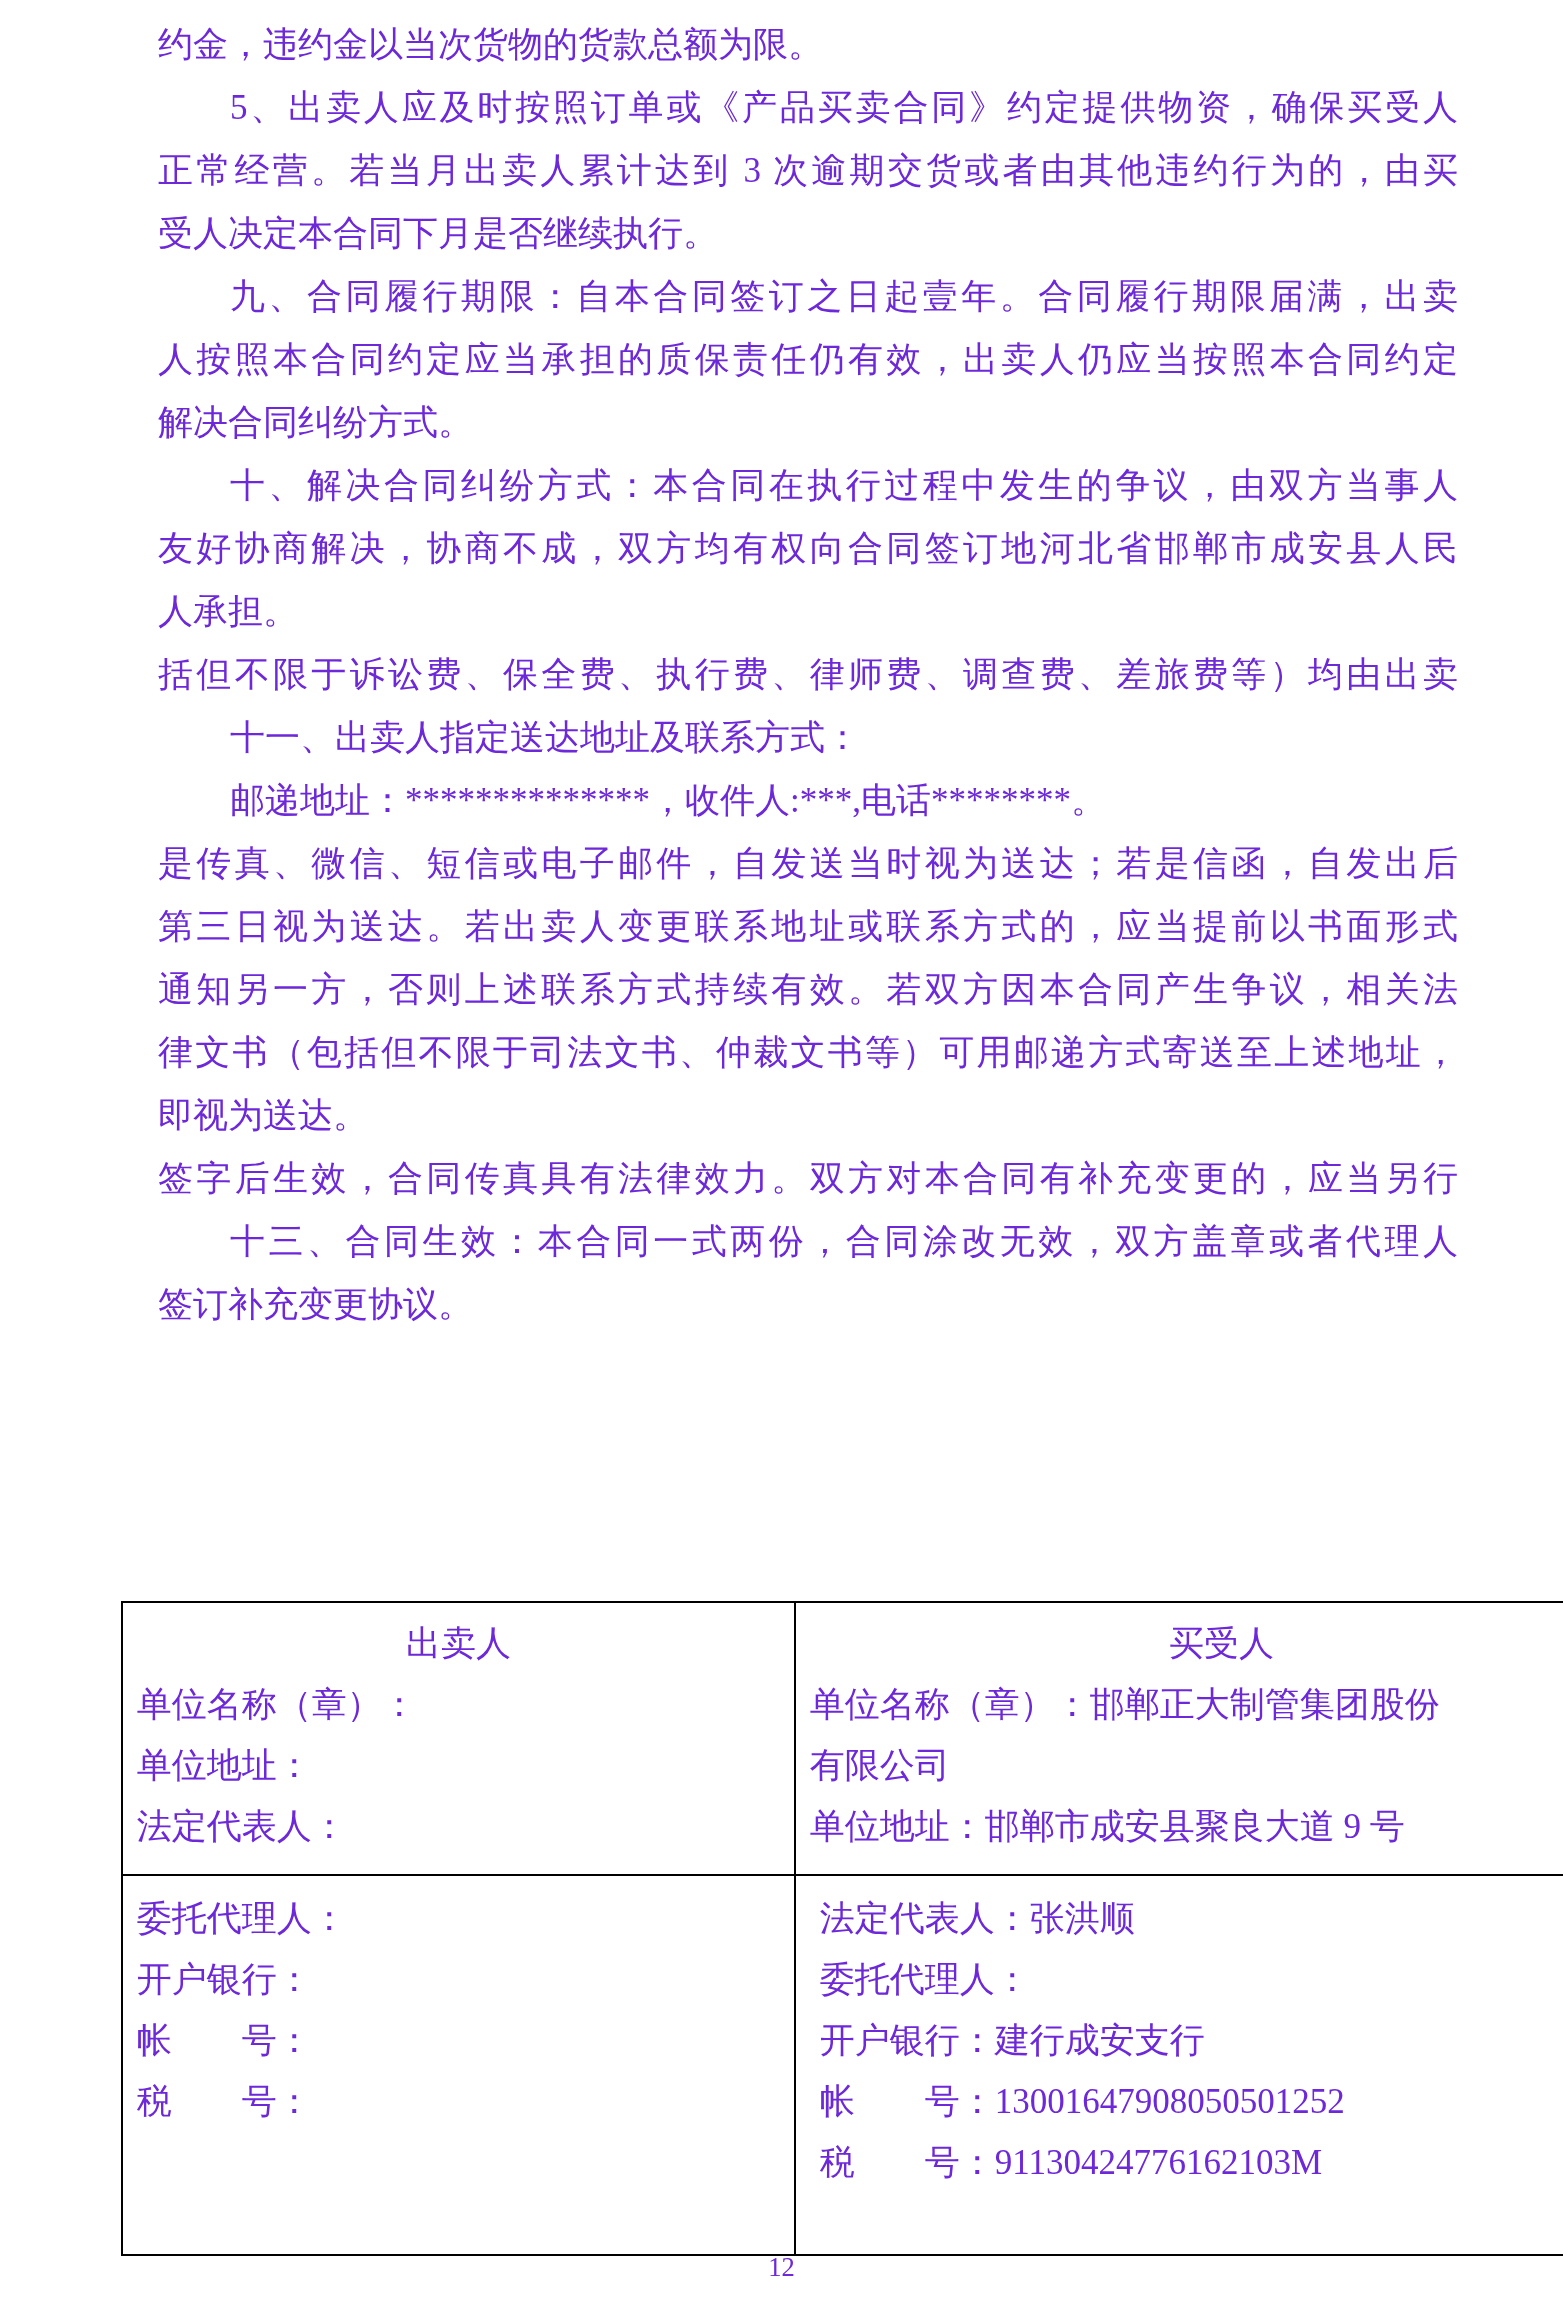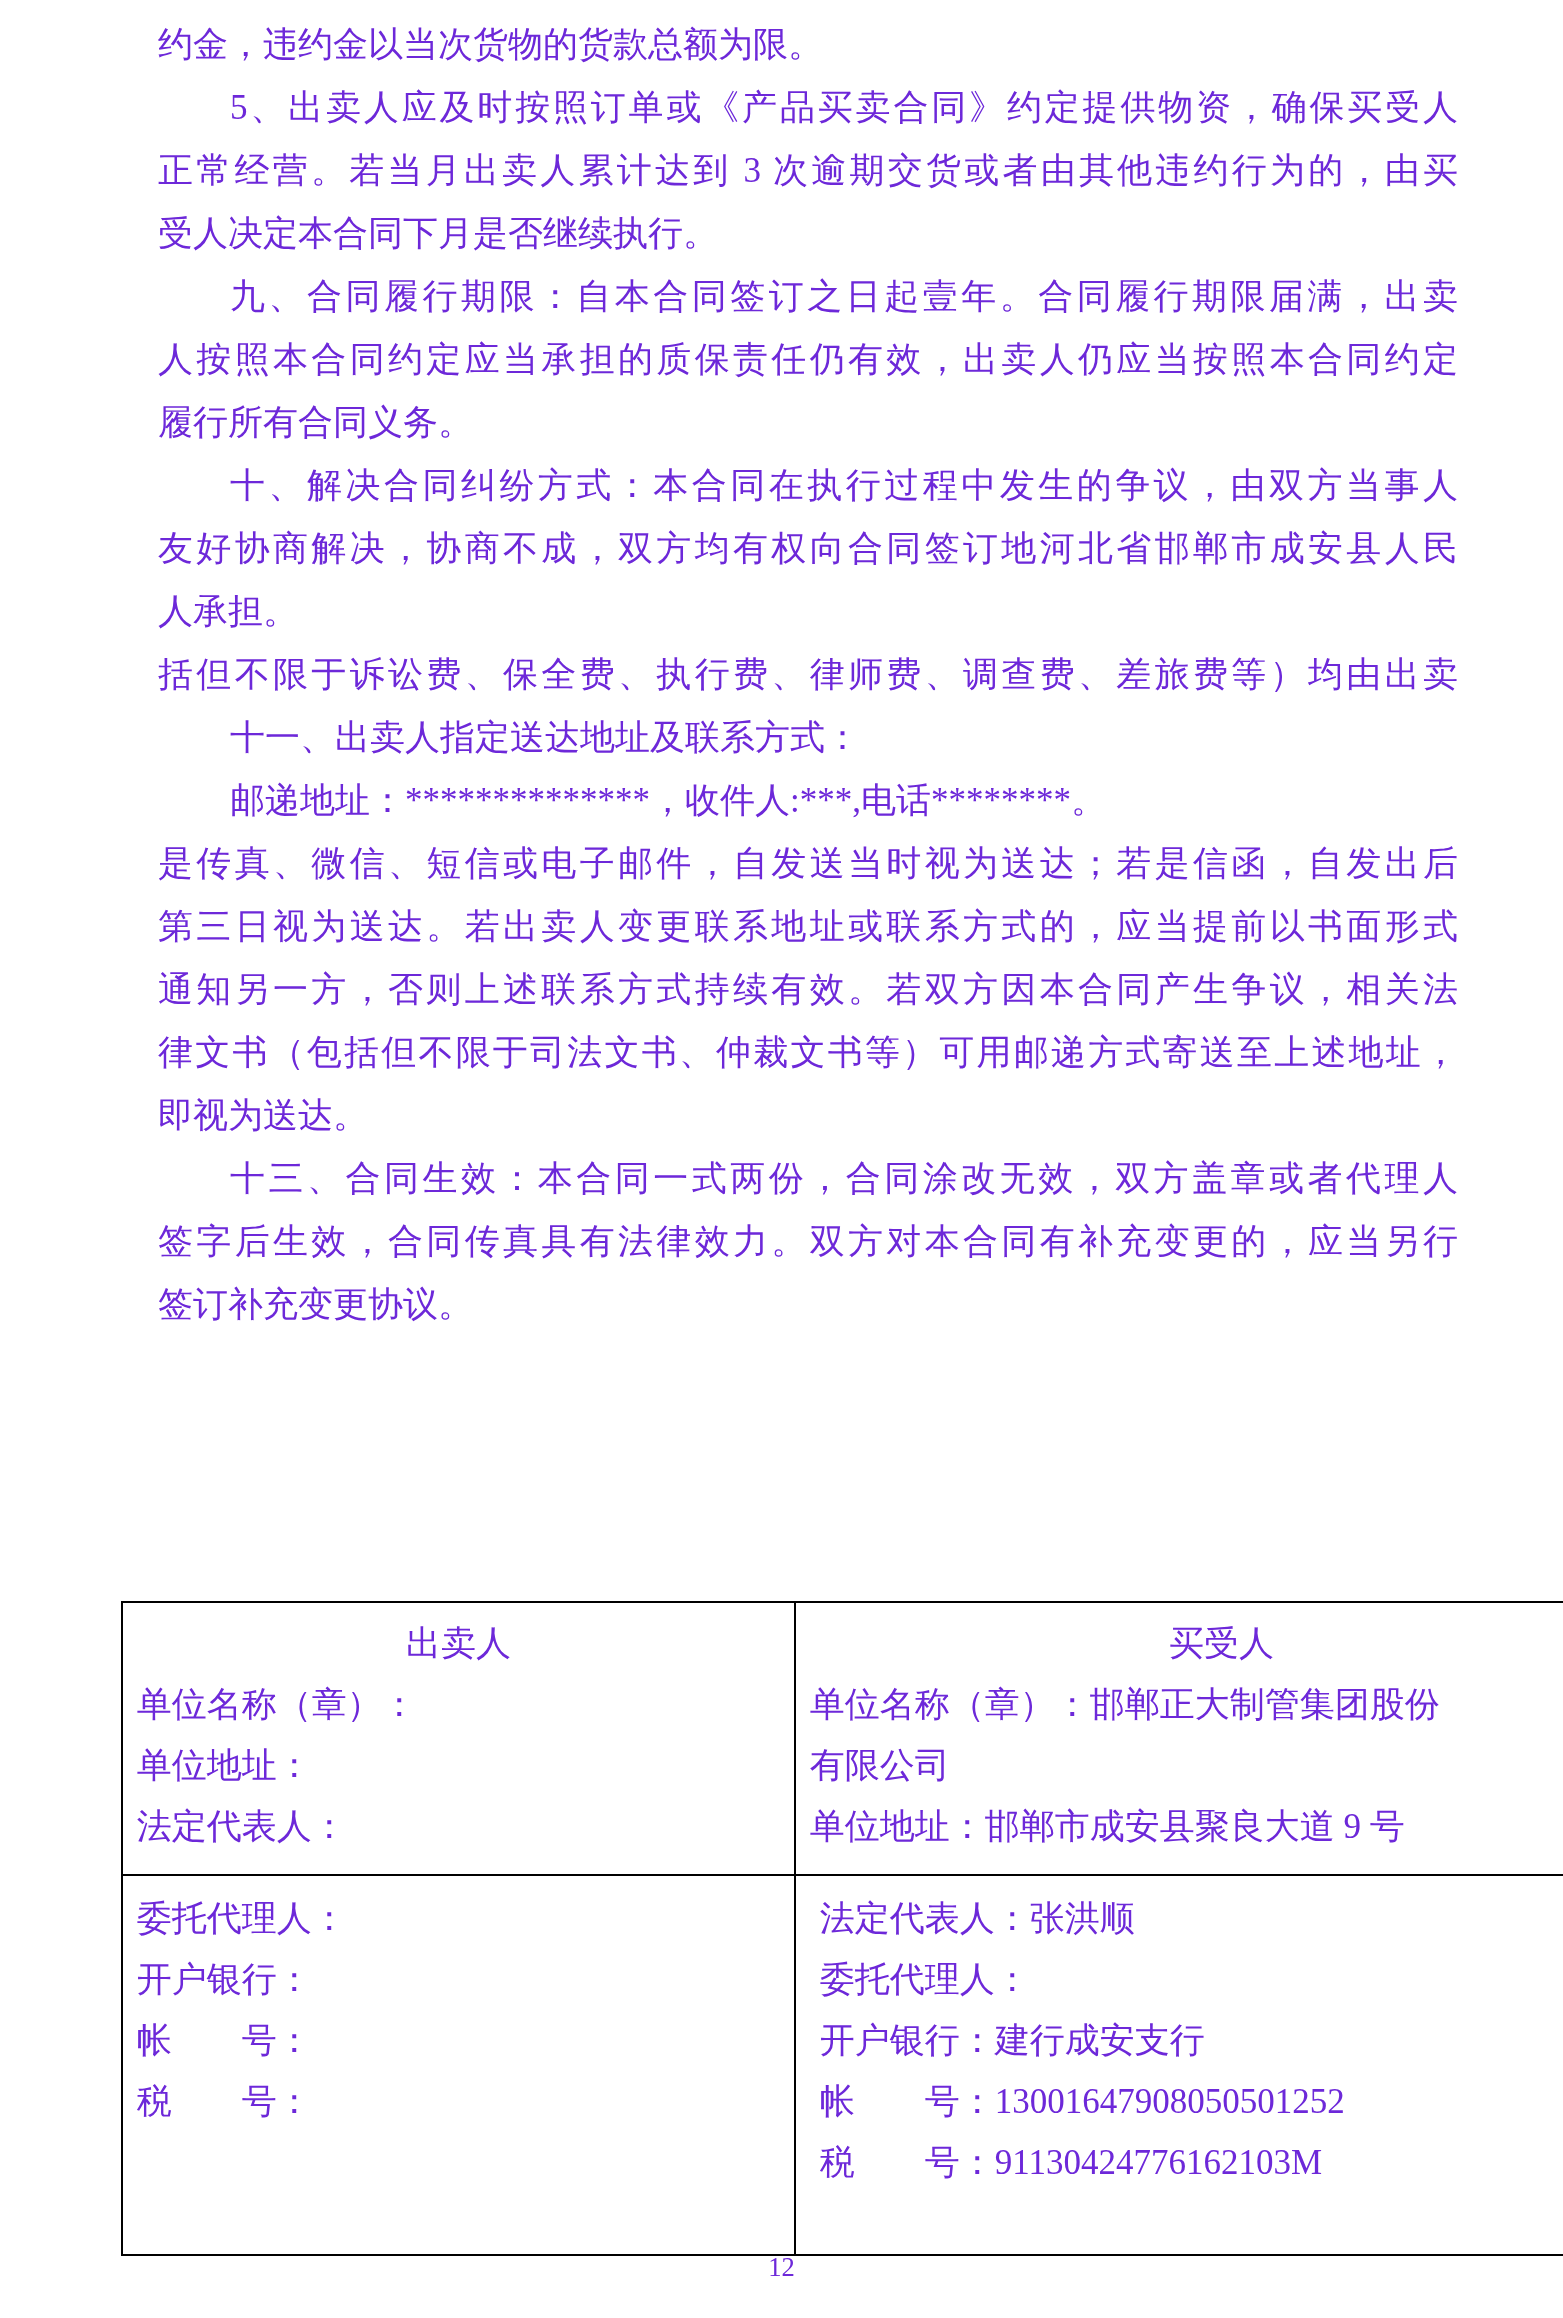--- a/index.html
+++ b/index.html
@@ -67,34 +67,34 @@
 
 <div class="page">
 
   <div class="body-text">
     <div class="bl last">约金，违约金以当次货物的货款总额为限。</div>
     <div class="bl ind">5、出卖人应及时按照订单或《产品买卖合同》约定提供物资，确保买受人</div>
     <div class="bl">正常经营。若当月出卖人累计达到 3 次逾期交货或者由其他违约行为的，由买</div>
     <div class="bl last">受人决定本合同下月是否继续执行。</div>
     <div class="bl ind">九、合同履行期限：自本合同签订之日起壹年。合同履行期限届满，出卖</div>
     <div class="bl">人按照本合同约定应当承担的质保责任仍有效，出卖人仍应当按照本合同约定</div>
-    <div class="bl last">履行所有合同义务。</div>
+    <div class="bl last">解决合同纠纷方式。</div>
     <div class="bl ind">十、解决合同纠纷方式：本合同在执行过程中发生的争议，由双方当事人</div>
     <div class="bl">友好协商解决，协商不成，双方均有权向合同签订地河北省邯郸市成安县人民</div>
     <div class="bl last">人承担。</div>
     <div class="bl">括但不限于诉讼费、保全费、执行费、律师费、调查费、差旅费等）均由出卖</div>
     <div class="bl ind last">十一、出卖人指定送达地址及联系方式：</div>
     <div class="bl ind last">邮递地址：**************，收件人:***,电话********。</div>
     <div class="bl">是传真、微信、短信或电子邮件，自发送当时视为送达；若是信函，自发出后</div>
     <div class="bl">第三日视为送达。若出卖人变更联系地址或联系方式的，应当提前以书面形式</div>
     <div class="bl">通知另一方，否则上述联系方式持续有效。若双方因本合同产生争议，相关法</div>
     <div class="bl">律文书（包括但不限于司法文书、仲裁文书等）可用邮递方式寄送至上述地址，</div>
     <div class="bl last">即视为送达。</div>
+    <div class="bl">签字后生效，合同传真具有法律效力。双方对本合同有补充变更的，应当另行</div>
     <div class="bl ind">十三、合同生效：本合同一式两份，合同涂改无效，双方盖章或者代理人</div>
-    <div class="bl">签字后生效，合同传真具有法律效力。双方对本合同有补充变更的，应当另行</div>
     <div class="bl last">签订补充变更协议。</div>
   </div>
 
   <div class="sign-table">
 
     <div class="cell c-left r-top">
       <div class="tl thead">出卖人</div>
       <div class="tl">单位名称（章）：</div>
       <div class="tl">单位地址：</div>
       <div class="tl">法定代表人：</div>

